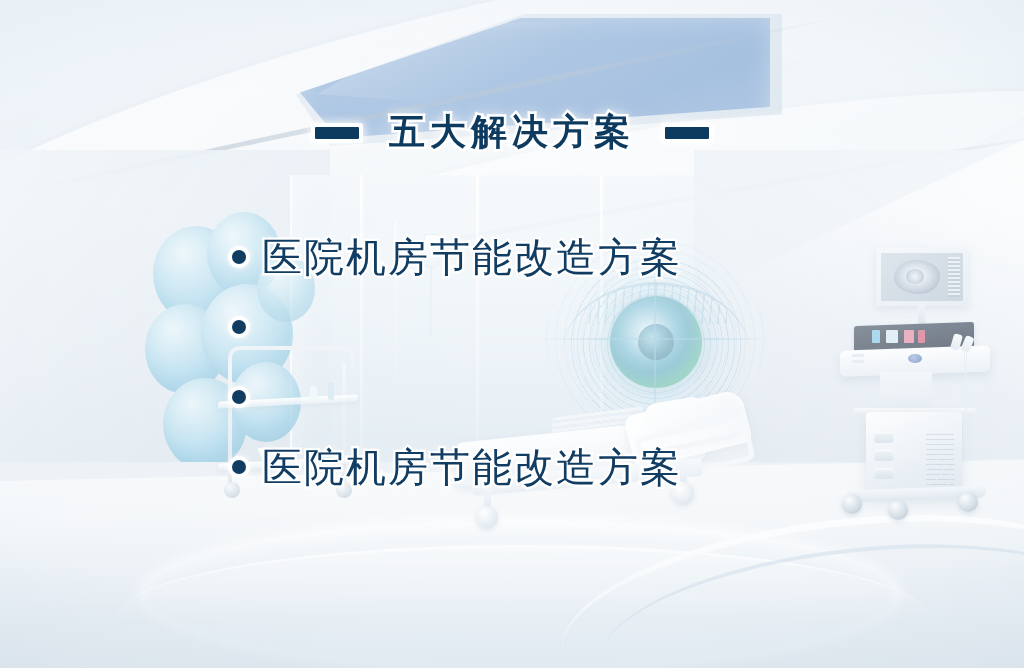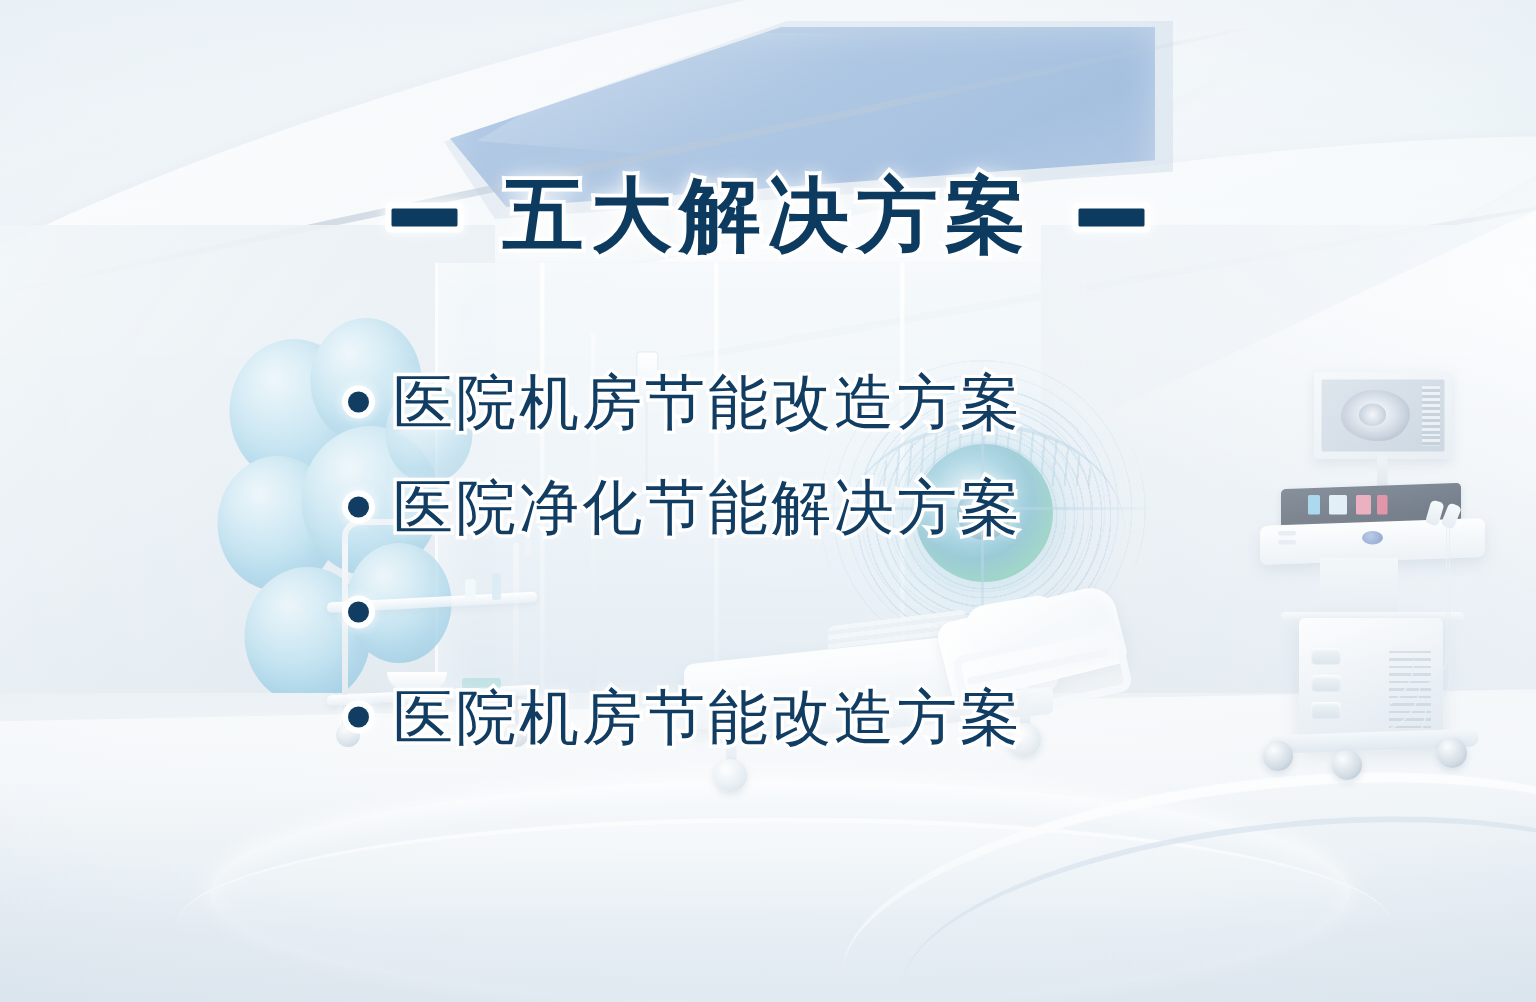--- a/index.html
+++ b/index.html
@@ -396,31 +396,31 @@
   .title-row{
     position:absolute;left:0;right:0;top:108px;
     display:flex;align-items:center;justify-content:center;gap:30px;
   }
   .dash{
     width:44px;height:12px;border-radius:1px;
     background:#0d3a5f;
     box-shadow:0 0 0 4px #ffffff, 0 0 8px 5px rgba(255,255,255,.85);
   }
   .title{
-    font-size:54px;font-weight:bold;letter-spacing:5px;
+    font-size:36px;font-weight:bold;letter-spacing:5px;
     color:#0d3a5f;
     font-family:"Liberation Sans","DejaVu Sans",sans-serif;
     -webkit-text-stroke:5px #ffffff;
     paint-order:stroke fill;
     text-shadow:0 0 10px rgba(255,255,255,.95),0 0 18px rgba(255,255,255,.8);
     white-space:nowrap;
   }
 
   .bullets{
-    position:absolute;left:232px;top:237px;width:680px;
+    position:absolute;left:232px;top:226px;width:680px;
     display:flex;flex-direction:column;gap:8px;
   }
   .bullet-item{
     display:flex;align-items:center;gap:16px;
     height:62px;
   }
   .dot{
     flex:0 0 auto;
     width:14px;height:14px;border-radius:50%;
     background:#123d63;
@@ -579,21 +579,20 @@
       <span class="dash"></span>
     </div>
 
     <div class="bullets">
       <div class="bullet-item">
         <span class="dot"></span>
         <span class="btext">医院机房节能改造方案</span>
       </div>
       <div class="bullet-item">
         <span class="dot"></span>
-        <span class="btext">医院净化节能解决方案</span>
       </div>
       <div class="bullet-item">
         <span class="dot"></span>
       </div>
       <div class="bullet-item">
         <span class="dot"></span>
         <span class="btext">医院机房节能改造方案</span>
       </div>
     </div>
 

